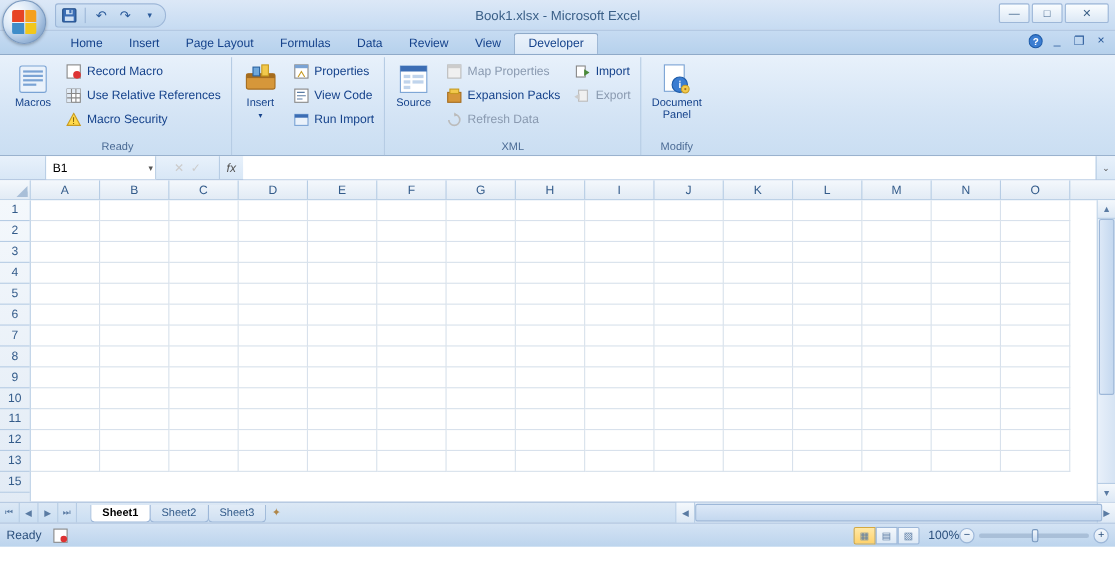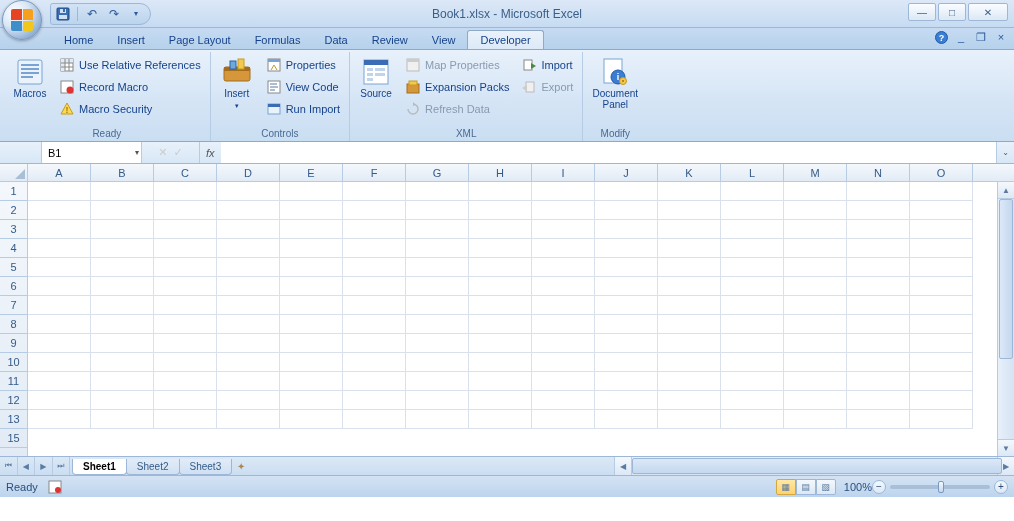--- a/index.html
+++ b/index.html
@@ -71,21 +71,21 @@
 .vscroll .track { flex:1; position:relative; }
 .vscroll .thumb { position:absolute; left:1px; right:1px; top:0; height:160px; background:linear-gradient(90deg,#dce8f7,#c4d8ef); border:1px solid #9db7d8; border-radius:2px; }
 
 
 .sheetbar { height:19px; background:linear-gradient(#dce8f5,#cadef2); border-top:1px solid #9db7d8; display:flex; align-items:stretch; }
 .navbtns { width:70px; display:flex; border-right:1px solid #b6cce4; }
 .navbtn { flex:1; display:flex; align-items:center; justify-content:center; font-size:8px; color:#5a7ba3; border-right:1px solid #b6cce4; }
 .navbtn:last-child { border-right:none; }
 .sheettabs { display:flex; align-items:flex-end; padding-left:2px; }
 .sheettab { font-size:10px; padding:2px 10px; background:linear-gradient(#e2ecf7,#d0e0f2); border:1px solid #9db7d8; border-top:none; border-radius:0 0 4px 4px; margin-right:-1px; color:#335b8a; position:relative; }
-.sheettab.active { background:#fff; font-weight:bold; color:#000; z-index:2; }
+.sheettab.active { background:#fff; font-weight:bold; color:#000; z-index:2;margin-left:10px; }
 .newsheet { width:20px; display:flex; align-items:center; justify-content:center; font-size:10px; color:#b0874a; }
 .sheetbar .spacer { flex:1; }
 .hscroll { width:400px; display:flex; border-left:1px solid #b6cce4; }
 .hscroll .arr { width:17px; display:flex; align-items:center; justify-content:center; font-size:8px; color:#5a7ba3; background:linear-gradient(#f4f8fc,#dce8f5); border-right:1px solid #b6cce4; }
 .hscroll .arr:last-child{border-right:none;border-left:1px solid #b6cce4;}
 .hscroll .track { flex:1; position:relative; background:linear-gradient(#e8f0fa,#d5e3f3); }
 .hscroll .thumb { position:absolute; top:1px; bottom:1px; left:0; width:370px; background:linear-gradient(#dce8f7,#c4d8ef); border:1px solid #9db7d8; border-radius:2px; }
 
 
 .status { height:22px; background:linear-gradient(#d4e3f4,#bcd4ed); border-top:1px solid #9db7d8; display:flex; align-items:center; font-size:11px; color:#2a4f7c; padding:0 6px; }
@@ -174,38 +174,38 @@
               <rect x="6" y="19" width="12" height="2" fill="#7aa3d4"></rect>
             </svg>
           </div>
         <div class="blab">Macros</div>
       </div>
       <div class="vstack">
         <div class="smbtn">
             <span class="smico">
               <svg width="14" height="14">
                 <rect x="1" y="1" width="12" height="12" fill="#fff" stroke="#888"></rect>
+                <circle cx="10" cy="10" r="3.5" fill="#d33"></circle>
+              </svg>
+            </span>
+            <span>Record Macro</span>
+          </div>
+        <div class="smbtn">
+            <span class="smico">
+              <svg width="14" height="14">
+                <rect x="1" y="1" width="12" height="12" fill="#fff" stroke="#888"></rect>
                 <rect x="1" y="1" width="12" height="4" fill="#e2ebf5"></rect>
                 <rect x="1" y="1" width="4" height="12" fill="#e2ebf5"></rect>
                 <line x1="1" y1="5" x2="13" y2="5" stroke="#888"></line>
                 <line x1="1" y1="9" x2="13" y2="9" stroke="#888"></line>
                 <line x1="5" y1="1" x2="5" y2="13" stroke="#888"></line>
                 <line x1="9" y1="1" x2="9" y2="13" stroke="#888"></line>
               </svg>
             </span>
             <span>Use Relative References</span>
-          </div>
-        <div class="smbtn">
-            <span class="smico">
-              <svg width="14" height="14">
-                <rect x="1" y="1" width="12" height="12" fill="#fff" stroke="#888"></rect>
-                <circle cx="10" cy="10" r="3.5" fill="#d33"></circle>
-              </svg>
-            </span>
-            <span>Record Macro</span>
           </div>
         <div class="smbtn">
             <span class="smico">
               <svg width="14" height="14">
                 <polygon points="7,1 13,12 1,12" fill="#ffd94a" stroke="#c79a20"></polygon>
                 <text x="7" y="11" text-anchor="middle" font-size="9" fill="#6b4e00">!</text>
               </svg>
             </span>
             <span>Macro Security</span>
           </div>
@@ -253,21 +253,20 @@
             <span class="smico">
               <svg width="14" height="14">
                 <rect x="1" y="2" width="12" height="10" fill="#eaf2fb" stroke="#7aa3d4"></rect>
                 <rect x="1" y="2" width="12" height="3" fill="#3b6db4"></rect>
               </svg>
             </span>
             <span>Run Import</span>
           </div>
       </div>
     </div>
-    <div class="group-label">Controls</div>
   </div>
 
   <div class="group">
     <div class="group-body">
       <div class="bigbtn">
         <div class="bico">
             <svg width="30" height="30">
               <rect x="3" y="3" width="24" height="24" fill="#fff" stroke="#7aa3d4"></rect>
               <rect x="3" y="3" width="24" height="5" fill="#3b6db4"></rect>
               <rect x="6" y="11" width="6" height="3" fill="#c0d4ec"></rect>

